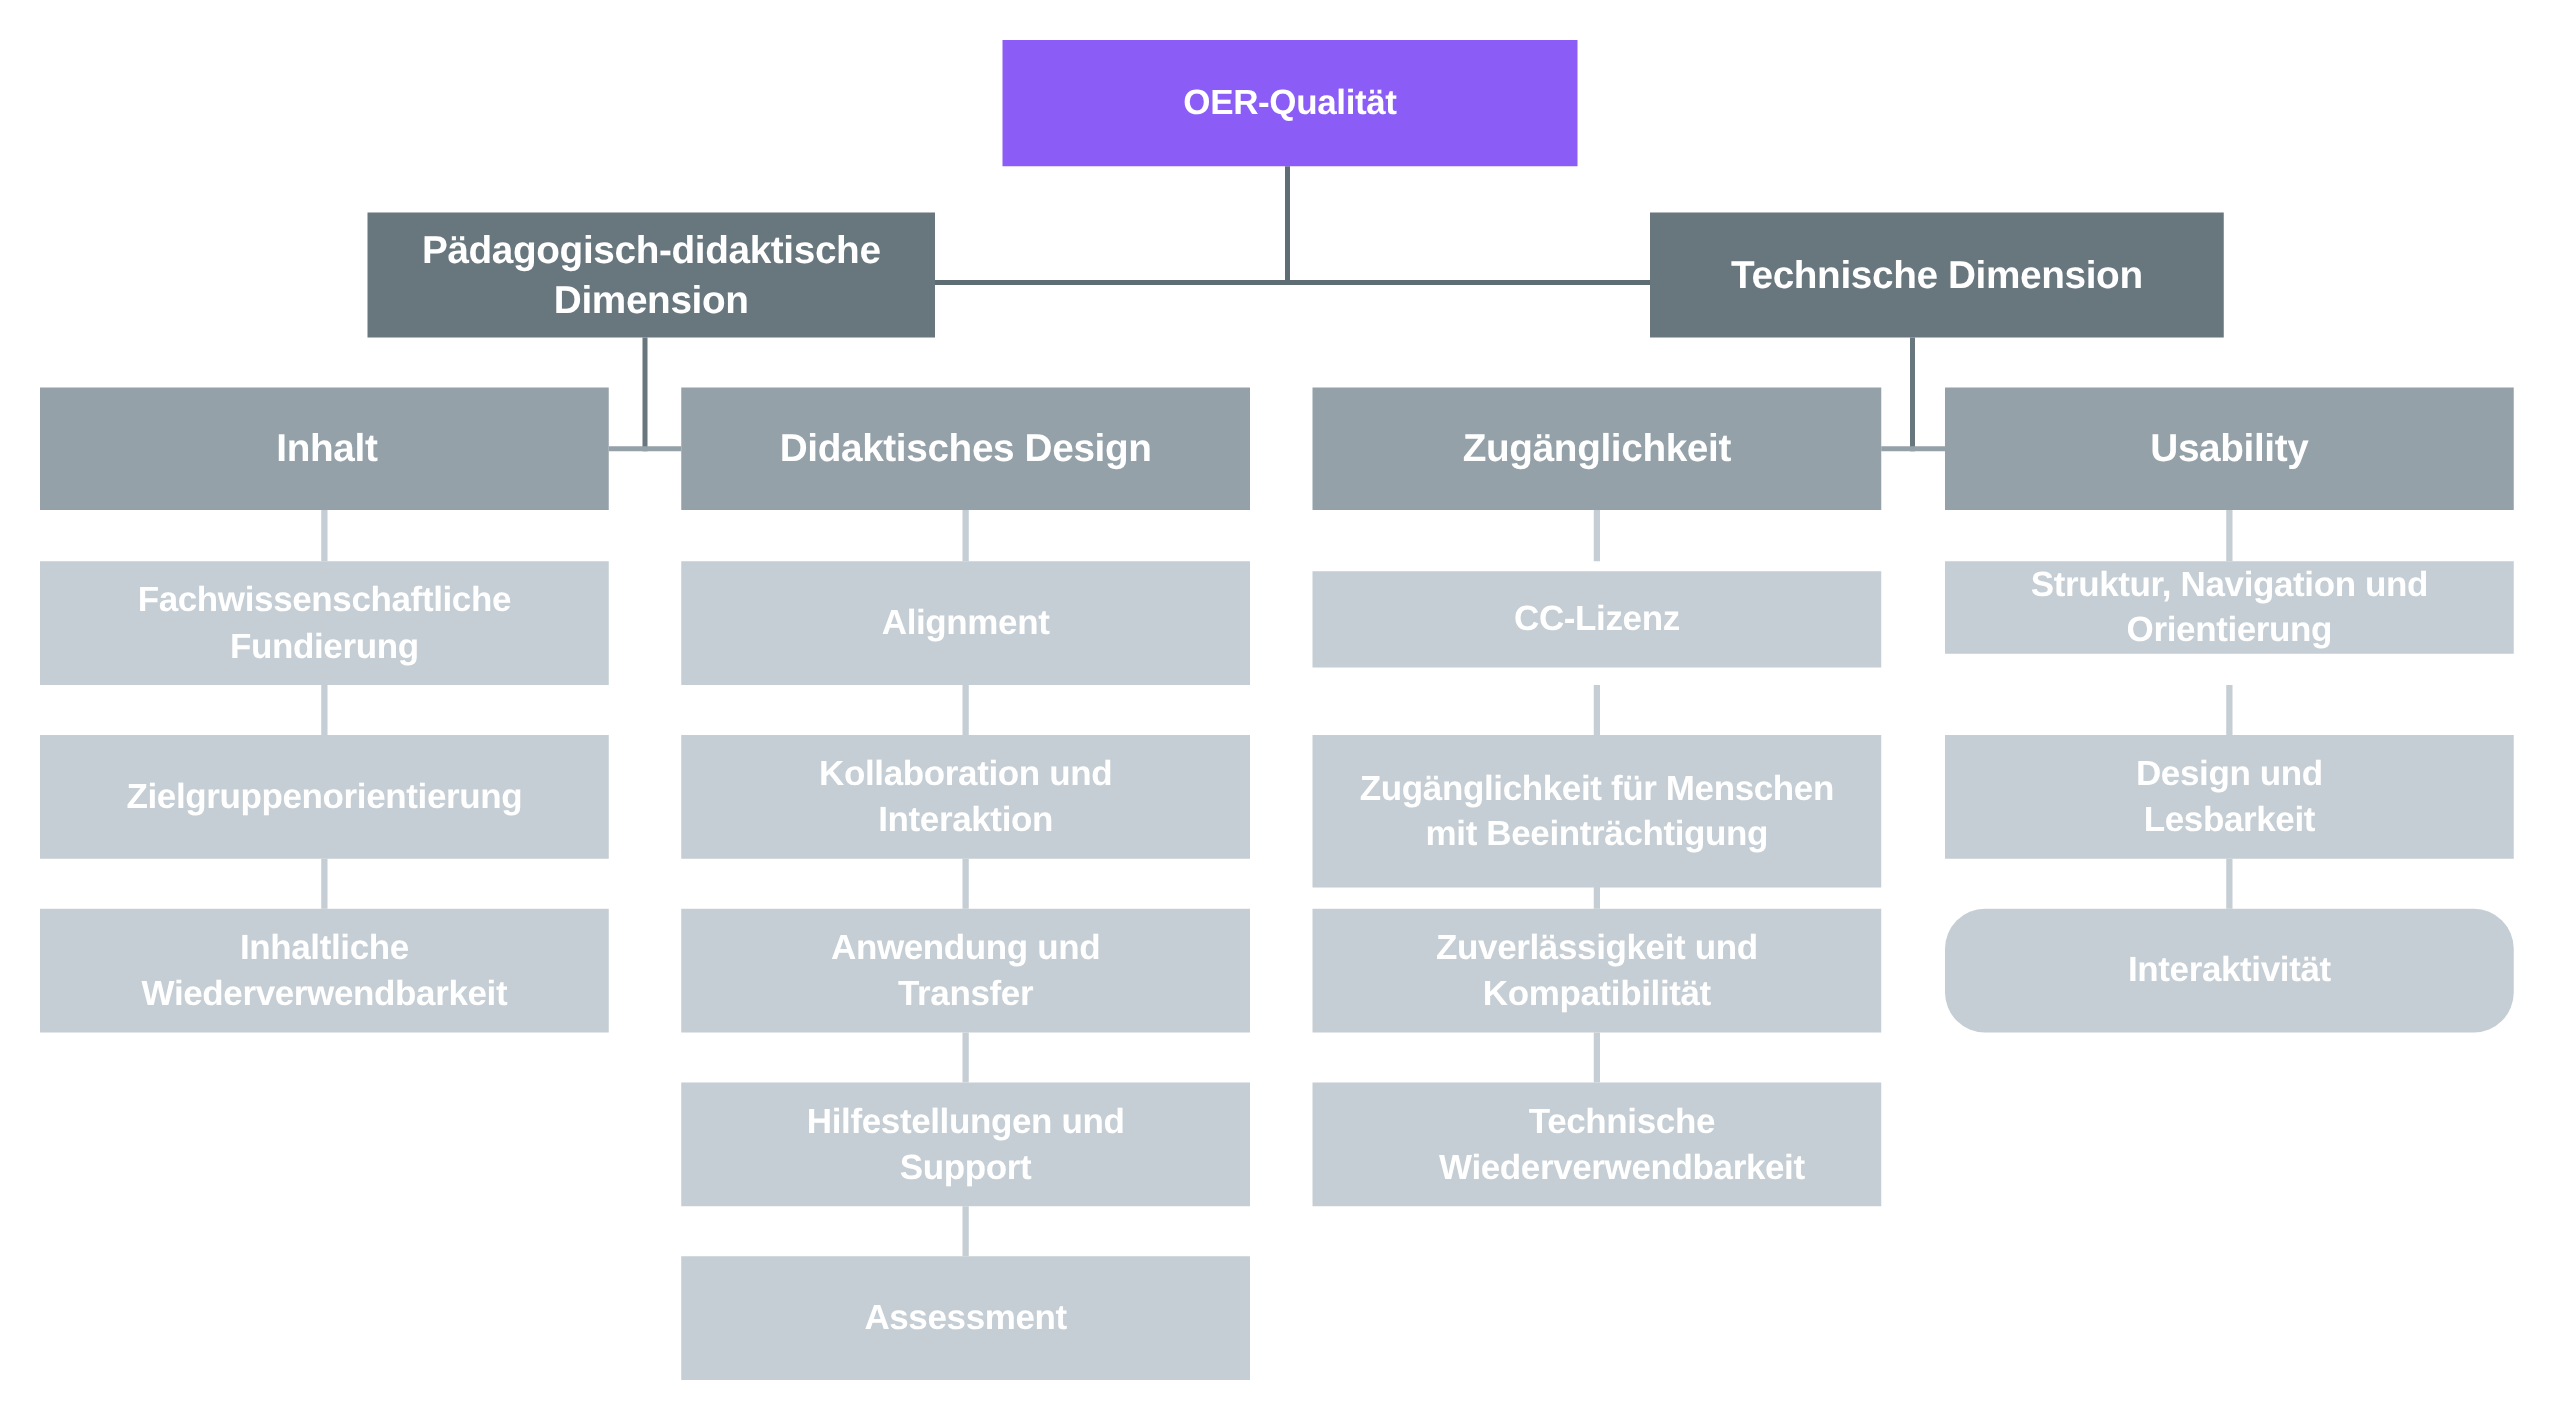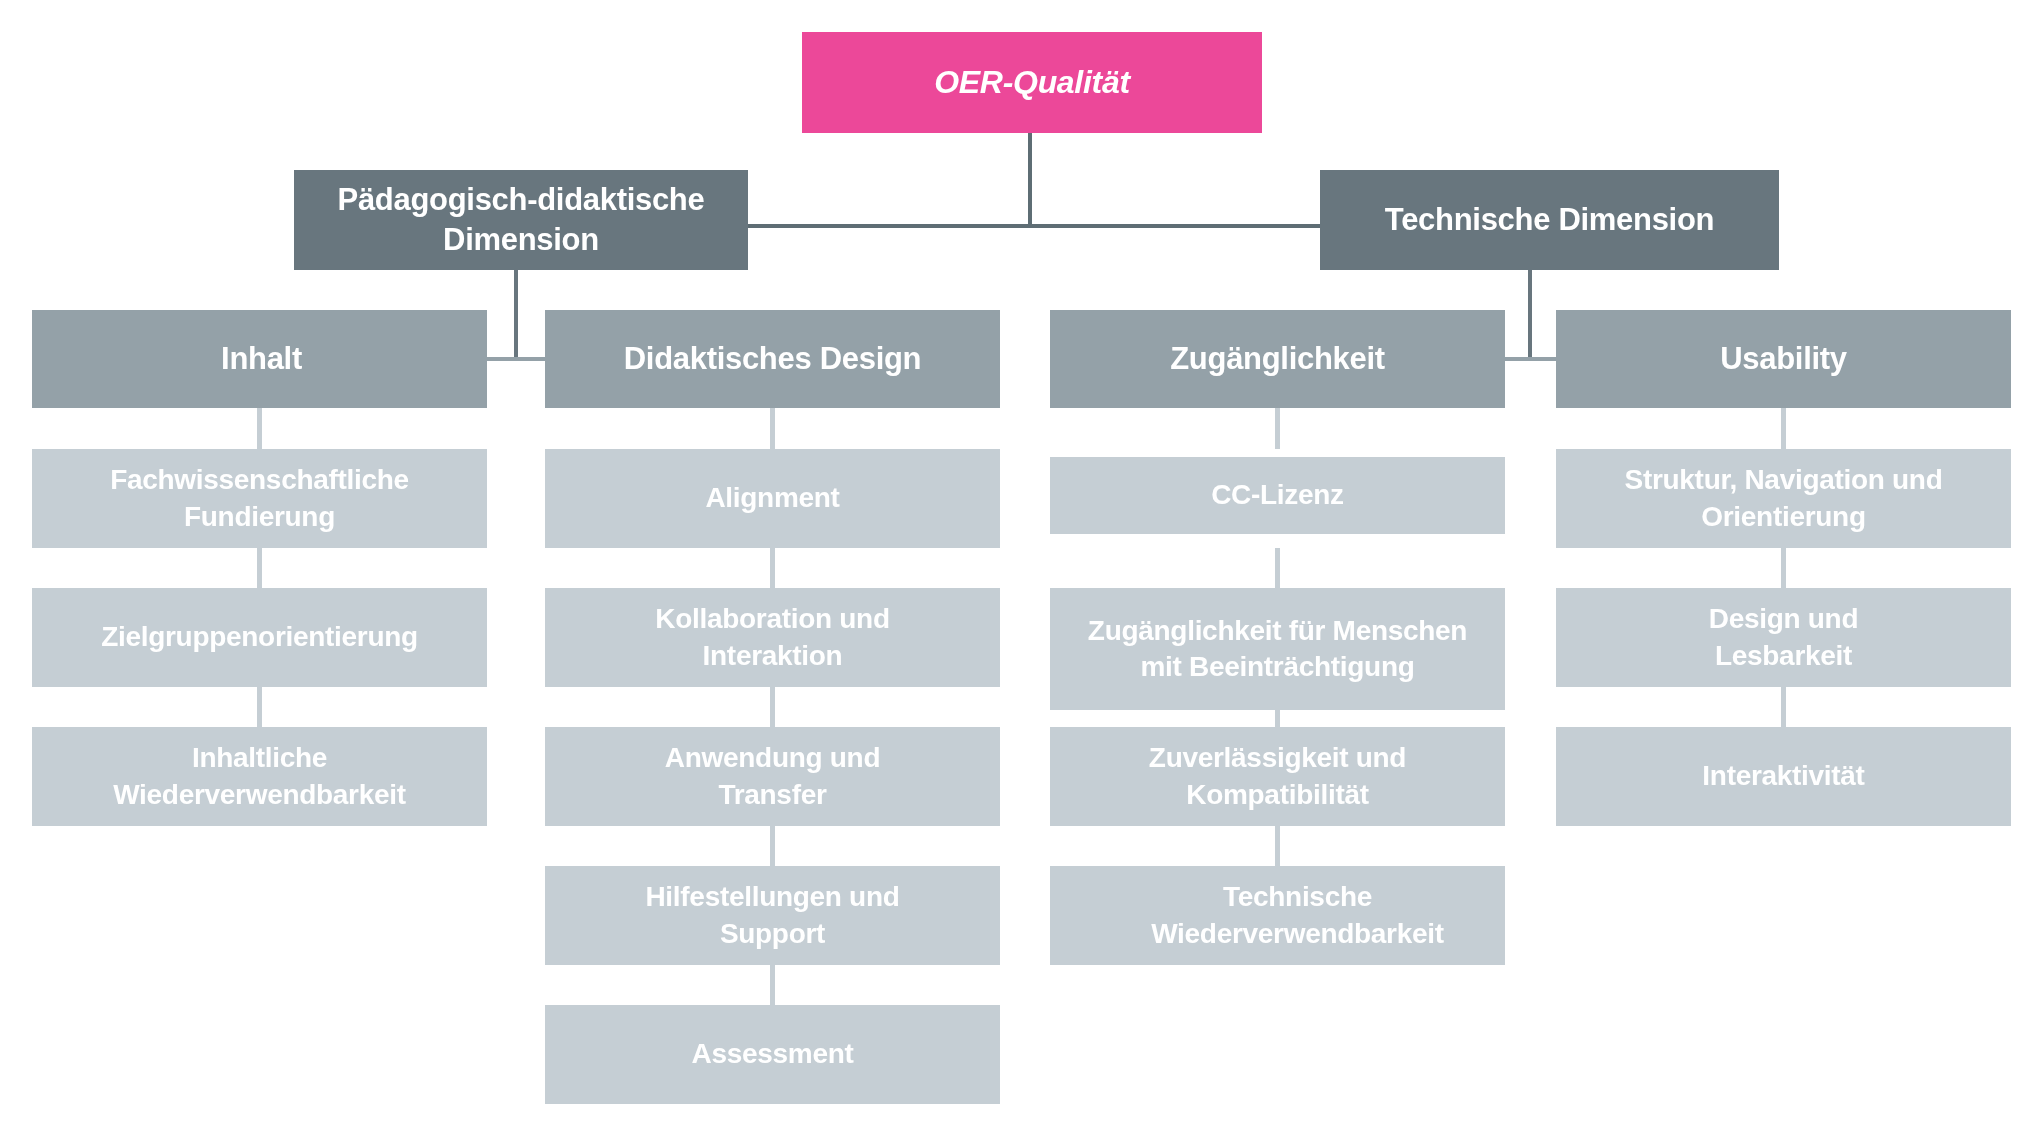--- a/index.html
+++ b/index.html
@@ -18,21 +18,21 @@
     justify-content:center;
     text-align:center;
     color:#ffffff;
     font-weight:bold;
     white-space:pre-line;
     letter-spacing:-0.3px;
     line-height:1.3;
     box-sizing:border-box;
     padding:4px 8px;
   }
-  .l1{background:#ec4899;font-size:32px;font-style:italic;}
+  .l1{background:#8b5cf6;font-size:28px;}
   .l2{background:#68767E;font-size:31px;}
   .l3{background:#94A1A8;font-size:31px;}
   .l4{background:#C5CED4;font-size:28px;}
   .cn{position:absolute;}
   .cn-dark{background:#5E6D74;}
   .cn-mid{background:#68767E;}
   .cn-rail{background:#94A1A8;}
   .cn-leaf{background:#C5CED4;}
 </style>
 </head>
@@ -94,19 +94,19 @@
   <div class="nd l4" style="left:545px;top:1005px;width:455px;height:99px;text-align:right;">Assessment</div>
 
   <div class="nd l4" style="left:1050px;top:457px;width:455px;height:77px;">CC-Lizenz</div>
   <div class="nd l4" style="left:1050px;top:588px;width:455px;height:122px;">Zugänglichkeit für Menschen
 mit Beeinträchtigung</div>
   <div class="nd l4" style="left:1050px;top:727px;width:455px;height:99px;">Zuverlässigkeit und
 Kompatibilität</div>
   <div class="nd l4" style="left:1050px;top:866px;width:455px;height:99px;padding-left:48px;">Technische
 Wiederverwendbarkeit</div>
 
-  <div class="nd l4" style="left:1556px;top:449px;width:455px;height:99px;">Struktur, Navigation und
+  <div class="nd l4" style="left:1556px;top:449px;width:455px;height:74px;">Struktur, Navigation und
 Orientierung</div>
   <div class="nd l4" style="left:1556px;top:588px;width:455px;height:99px;">Design und
 Lesbarkeit</div>
-  <div class="nd l4" style="left:1556px;top:727px;width:455px;height:99px;">Interaktivität</div>
+  <div class="nd l4" style="left:1556px;top:727px;width:455px;height:99px;border-radius:32px;">Interaktivität</div>
 
 </div>
 
 </body></html>

